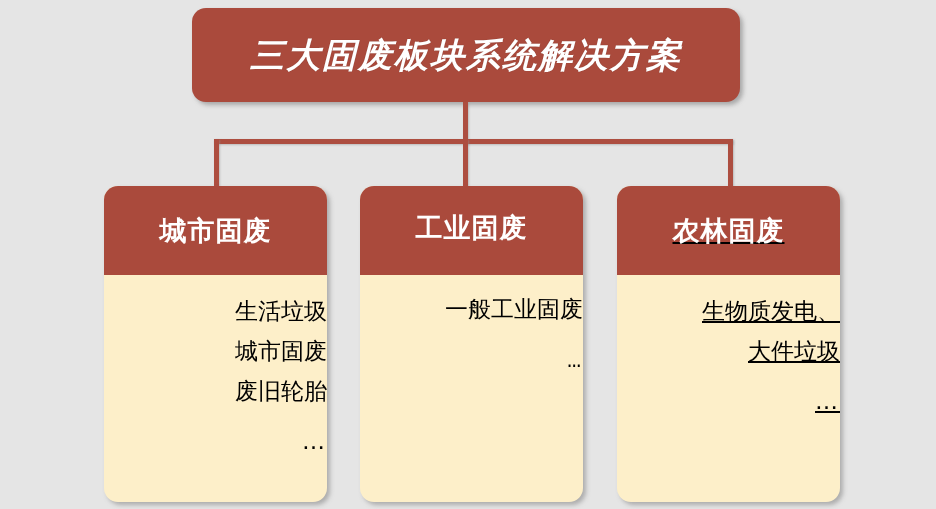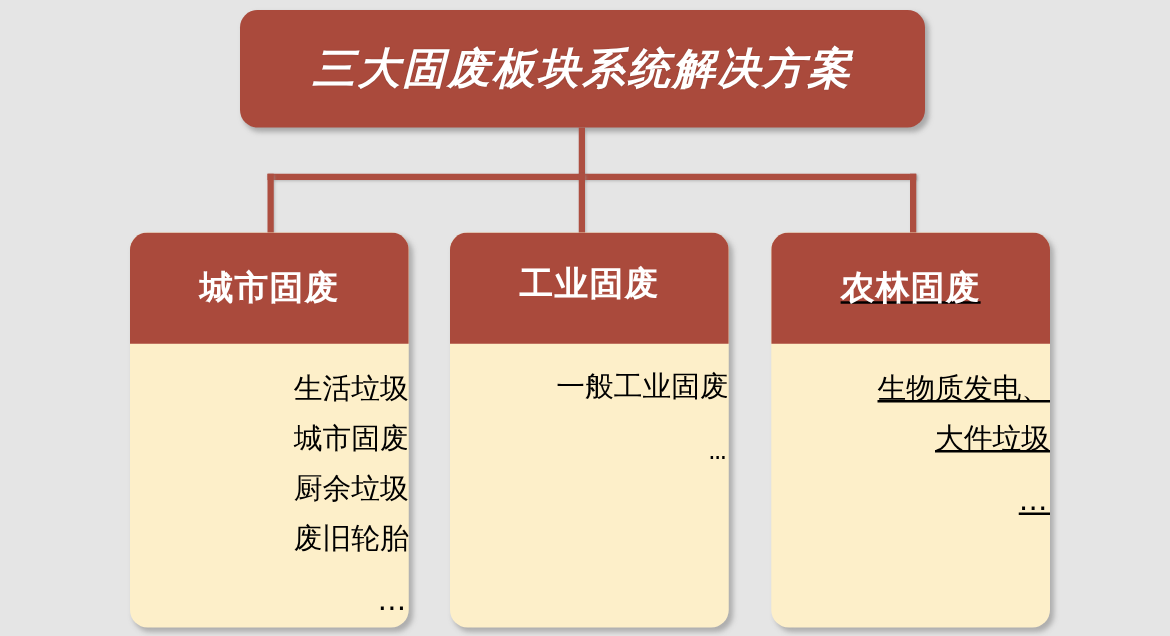--- a/index.html
+++ b/index.html
@@ -154,21 +154,20 @@
   <div class="connector conn-drop-mid"></div>
   <div class="connector conn-drop-right"></div>
 
   <div class="card card-1">
     <div class="card-header">
       <span class="card-header-text">城市固废</span>
     </div>
     <div class="card-body">
       <div class="card-item">生活垃圾</div>
       <div class="card-item">城市固废</div>
-      <div class="card-item">厨余垃圾</div>
       <div class="card-item">废旧轮胎</div>
       <div class="card-item ellipsis">…</div>
     </div>
   </div>
 
   <div class="card card-2">
     <div class="card-header">
       <span class="card-header-text">工业固废</span>
     </div>
     <div class="card-body">

